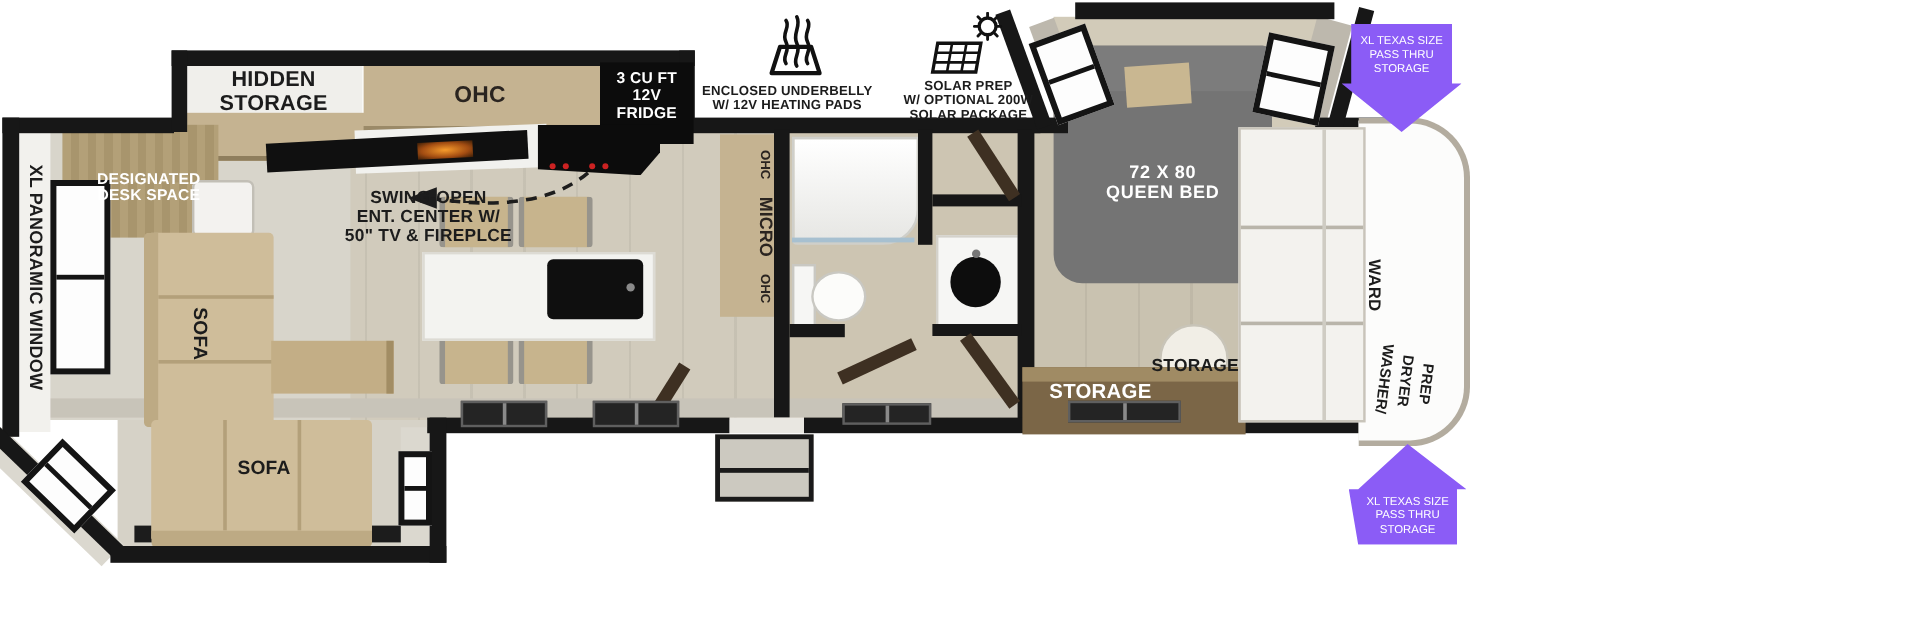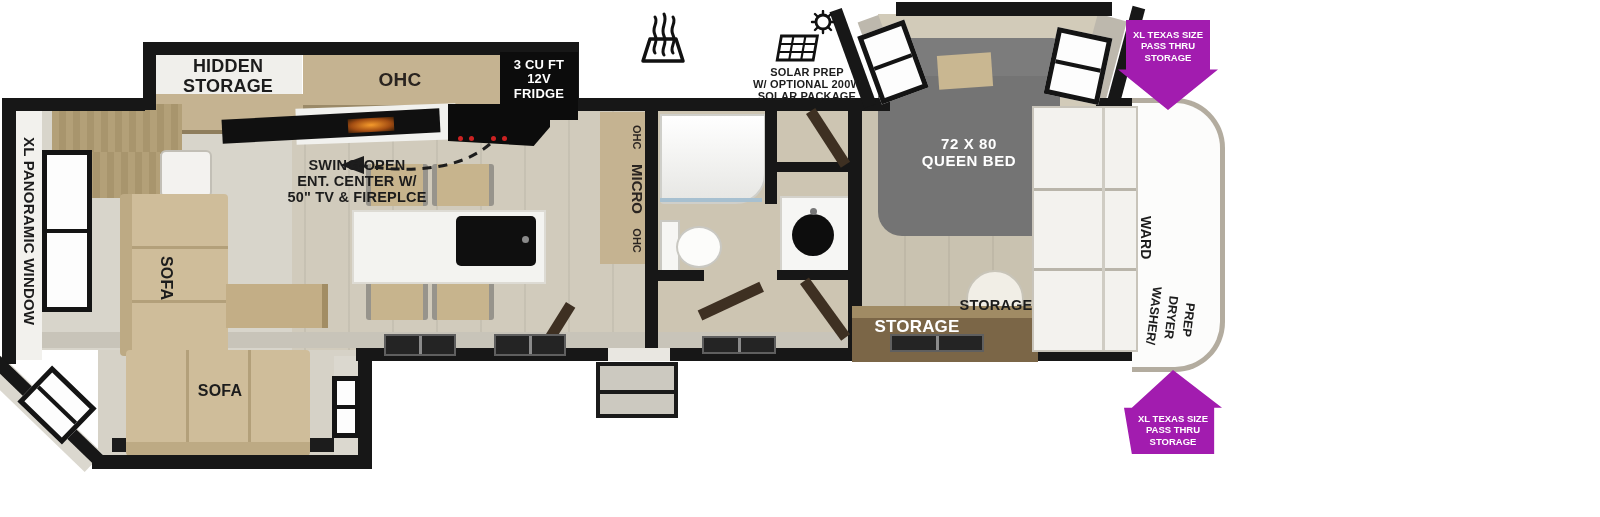--- a/index.html
+++ b/index.html
@@ -15,21 +15,21 @@
   .win{position:absolute;background:#fdfdfd;border:5px solid #141414;z-index:5;}
   .win i{position:absolute;left:0;right:0;top:50%;margin-top:-2px;height:4px;background:#141414;}
   .bwin{position:absolute;background:#242424;border:2px solid #5f5f5f;z-index:5;}
   .bwin i{position:absolute;left:50%;top:0;bottom:0;width:3px;margin-left:-1px;background:#8a8a8a;}
   .door{position:absolute;background:#3e3022;z-index:4;}
   .chair{position:absolute;width:52px;height:42px;background:#c7b48d;border-left:5px solid #97948c;
          border-right:5px solid #97948c;border-radius:3px;z-index:2;}
   .wood{background:#c5b391;}
   .grain{background:repeating-linear-gradient(90deg,#b3a078 0 7px,#a8956d 7px 14px);}
   .plank{background-image:repeating-linear-gradient(90deg,rgba(0,0,0,.05) 0 2px,transparent 2px 44px);}
-  .parrow{position:absolute;background:#a21caf;z-index:9;color:#fff;font-weight:700;}
+  .parrow{position:absolute;background:#8b5cf6;z-index:9;color:#fff;font-weight:400;}
   .parrow .t{position:absolute;left:0;right:0;font-size:9.5px;line-height:1.2;text-align:center;white-space:pre-line;}
   .cush-h{position:absolute;left:0;right:0;height:3px;background:#b3a07a;}
   .cush-v{position:absolute;top:0;bottom:0;width:3px;background:#b3a07a;}
   svg{display:block;}
 </style>
 </head>
 <body>
 
 <div class="fp">
 
@@ -126,20 +126,22 @@
 
   <div class="a" style="left:296px;top:106px;width:160px;height:36px;background:#f1f1ee;transform:rotate(-2deg);z-index:2;"></div>
   <div class="a" style="left:448px;top:104px;width:102px;height:42px;background:#0c0c0c;z-index:3;
               clip-path:polygon(0 0,100% 0,100% 55%,84% 100%,0 88%);"></div>
   <div class="a" style="left:458px;top:136px;width:5px;height:5px;border-radius:50%;background:#cc2222;z-index:4;
               box-shadow:11px 0 0 #cc2222,33px 0 0 #cc2222,44px 0 0 #cc2222;"></div>
 
   <div class="a grain" style="left:52px;top:104px;width:130px;height:50px;z-index:2;"></div>
   <div class="a grain" style="left:86px;top:152px;width:74px;height:46px;z-index:2;"></div>
   <div class="a" style="left:160px;top:150px;width:48px;height:44px;background:#f3f2ef;border:2px solid #c2bfb6;border-radius:6px;z-index:2;"></div>
+  <div class="lbl white" style="left:64px;top:142px;width:120px;font-size:13px;">DESIGNATED
+DESK SPACE</div>
 
   <div class="a" style="left:330px;top:136px;z-index:6;">
     <svg width="170" height="50" viewBox="0 0 170 50">
       <path d="M160,8 Q120,42 34,30" fill="none" stroke="#1d1d1d" stroke-width="3" stroke-dasharray="9 7"></path>
       <polygon points="10,29 34,20 34,38" fill="#1d1d1d"></polygon>
     </svg>
   </div>
   <div class="lbl" style="left:266px;top:158px;width:182px;font-size:14.5px;">SWING-OPEN
 ENT. CENTER W/
 50" TV &amp; FIREPLCE</div>
@@ -221,20 +223,22 @@
   </div>
 
   <div class="a" style="left:632px;top:6px;z-index:8;">
     <svg width="62" height="62" viewBox="0 0 62 62">
       <path d="M18,33 L44,33 L51,55 L11,55 Z" fill="#ffffff" stroke="#111" stroke-width="3.5" stroke-linejoin="round"></path>
       <path d="M23,47 C19,41 27,37 23,29 C19,21 27,17 23,11" fill="none" stroke="#111" stroke-width="3" stroke-linecap="round"></path>
       <path d="M32,49 C28,43 36,38 32,30 C28,22 36,16 32,8" fill="none" stroke="#111" stroke-width="3" stroke-linecap="round"></path>
       <path d="M41,47 C37,41 45,37 41,29 C37,21 45,17 41,11" fill="none" stroke="#111" stroke-width="3" stroke-linecap="round"></path>
     </svg>
   </div>
+  <div class="lbl" style="left:572px;top:70px;width:168px;font-size:11px;">ENCLOSED UNDERBELLY
+W/ 12V HEATING PADS</div>
 
   <div class="a" style="left:772px;top:10px;z-index:8;">
     <svg width="66" height="58" viewBox="0 0 66 58">
       <g transform="skewX(-10)">
         <rect x="14" y="26" width="36" height="24" fill="#ffffff" stroke="#111" stroke-width="2.8"></rect>
         <line x1="26" y1="26" x2="26" y2="50" stroke="#111" stroke-width="2.2"></line>
         <line x1="38" y1="26" x2="38" y2="50" stroke="#111" stroke-width="2.2"></line>
         <line x1="14" y1="34" x2="50" y2="34" stroke="#111" stroke-width="2.2"></line>
         <line x1="14" y1="42" x2="50" y2="42" stroke="#111" stroke-width="2.2"></line>
       </g>

